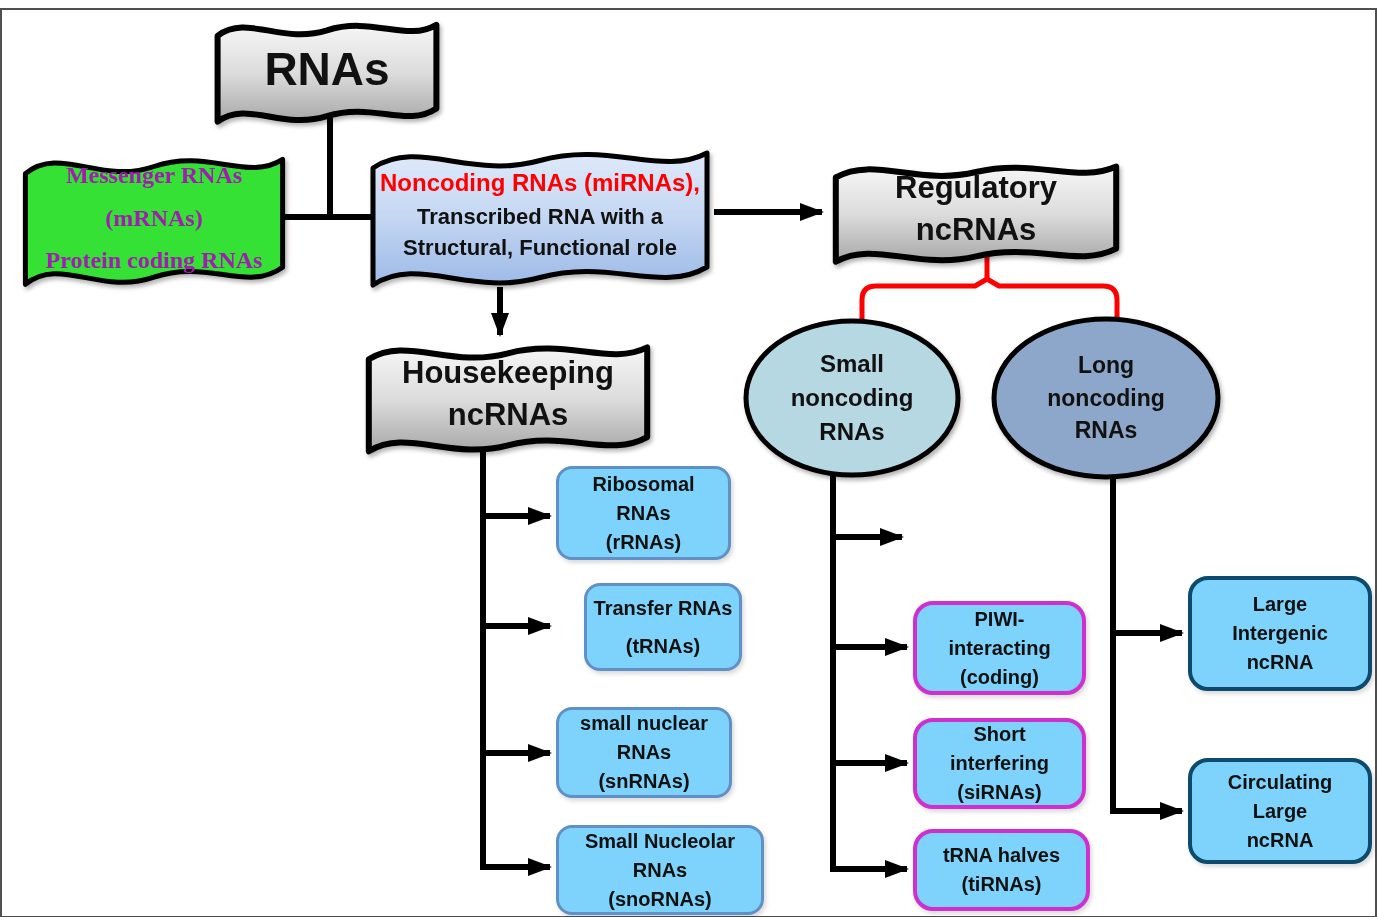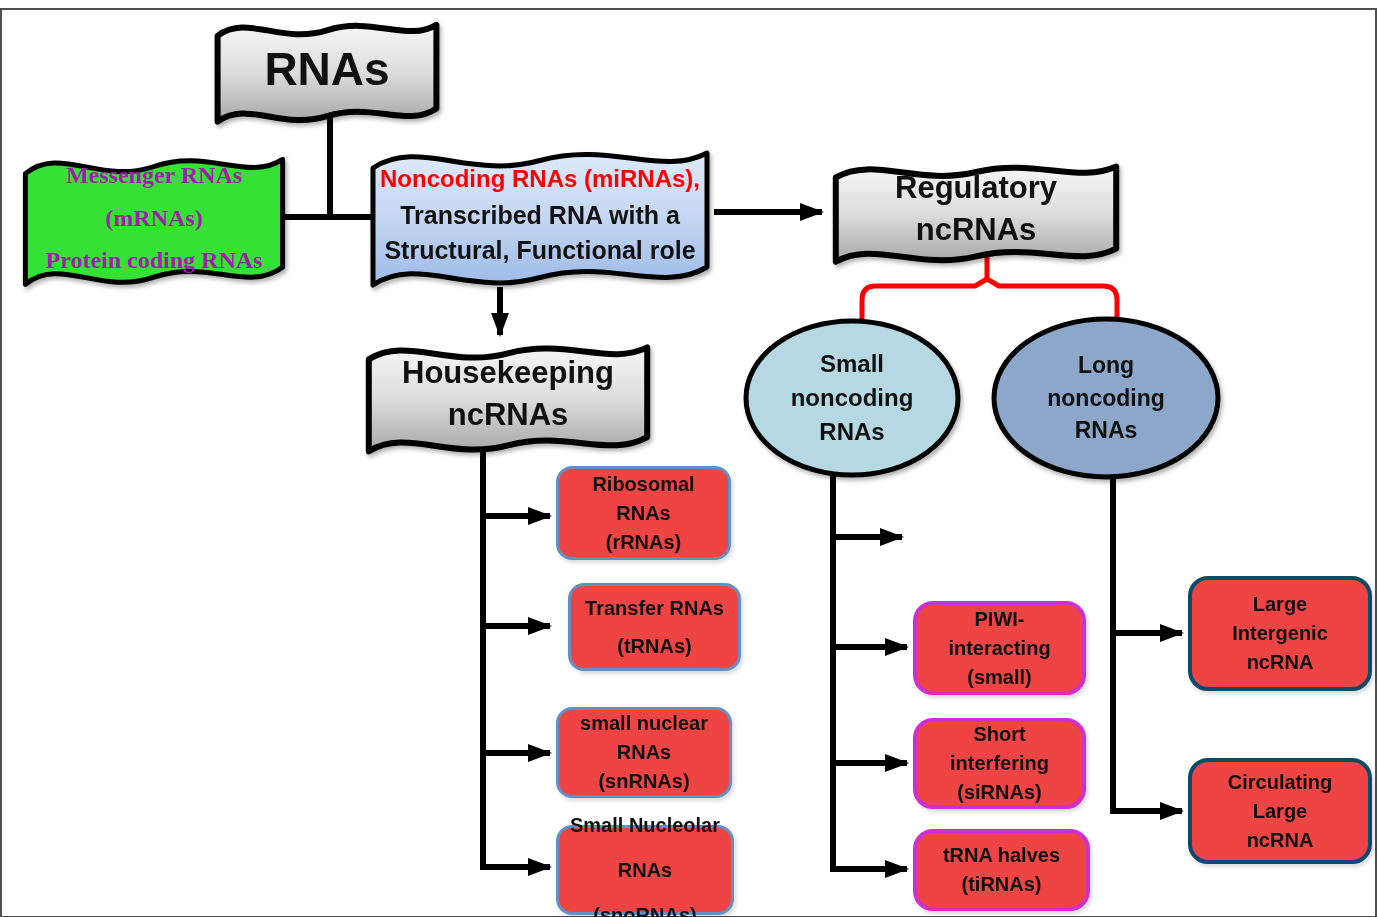--- a/index.html
+++ b/index.html
@@ -13,30 +13,30 @@
   }
   svg.overlay{position:absolute;left:0;top:0;pointer-events:none;}
   .shape{filter:drop-shadow(2px 3px 2px rgba(0,0,0,0.30));}
   .label{
     position:absolute;display:flex;flex-direction:column;align-items:center;
     justify-content:center;text-align:center;font-weight:bold;color:#111;
   }
   .line{display:block;}
   .child{
     position:absolute;display:flex;flex-direction:column;align-items:center;
-    justify-content:center;text-align:center;font-weight:bold;background:#ef4444;
+    justify-content:center;text-align:center;font-weight:bold;background:#7dd3fc;
     color:#111;font-size:20px;line-height:1.45;
     box-shadow:2px 3px 4px rgba(0,0,0,0.15);box-sizing:border-box;
   }
   .hk{border:3px solid #6190c6;border-radius:16px;}
   .mg{border:4px solid #d02fd0;border-radius:20px;}
   .or{border:4px solid #0c4a6e;border-radius:20px;}
   .serif{font-family:"Liberation Serif",serif;}
   .red-heading{color:#ff0000;font-size:24px;margin-bottom:5px;}
-  .sub-lines{font-size:25px;line-height:1.4;}
+  .sub-lines{font-size:22px;line-height:1.4;}
 </style>
 </head>
 <body>
 
 <div class="canvas">
   <div class="frame"></div>
 
   <svg class="overlay" width="1377" height="917" viewBox="0 0 1377 917">
     <defs>
       <linearGradient id="grayGrad" x1="0" y1="0" x2="0" y2="1">
@@ -125,39 +125,39 @@
       <span class="line">Long</span>
       <span class="line">noncoding</span>
       <span class="line">RNAs</span>
     </div>
 
   <div class="child hk" style="left:556px;top:458px;width:175px;height:94px;">
       <span class="line">Ribosomal</span>
       <span class="line">RNAs</span>
       <span class="line">(rRNAs)</span>
     </div>
-  <div class="child hk" style="left:568px;top:575px;width:173px;height:88px;gap:9px;">
+  <div class="child hk" style="left:584px;top:575px;width:158px;height:88px;gap:9px;">
       <span class="line">Transfer RNAs</span>
       <span class="line">(tRNAs)</span>
     </div>
   <div class="child hk" style="left:556px;top:699px;width:176px;height:91px;">
       <span class="line">small nuclear</span>
       <span class="line">RNAs</span>
       <span class="line">(snRNAs)</span>
     </div>
-  <div class="child hk" style="left:556px;top:817px;width:178px;height:90px;gap:16px;">
+  <div class="child hk" style="left:556px;top:817px;width:208px;height:90px;">
       <span class="line">Small Nucleolar</span>
       <span class="line">RNAs</span>
       <span class="line">(snoRNAs)</span>
     </div>
 
   <div class="child mg" style="left:913px;top:593px;width:173px;height:94px;">
       <span class="line">PIWI-</span>
       <span class="line">interacting</span>
-      <span class="line">(small)</span>
+      <span class="line">(coding)</span>
     </div>
   <div class="child mg" style="left:913px;top:710px;width:173px;height:91px;">
       <span class="line">Short</span>
       <span class="line">interfering</span>
       <span class="line">(siRNAs)</span>
     </div>
   <div class="child mg" style="left:913px;top:821px;width:177px;height:82px;">
       <span class="line">tRNA halves</span>
       <span class="line">(tiRNAs)</span>
     </div>

